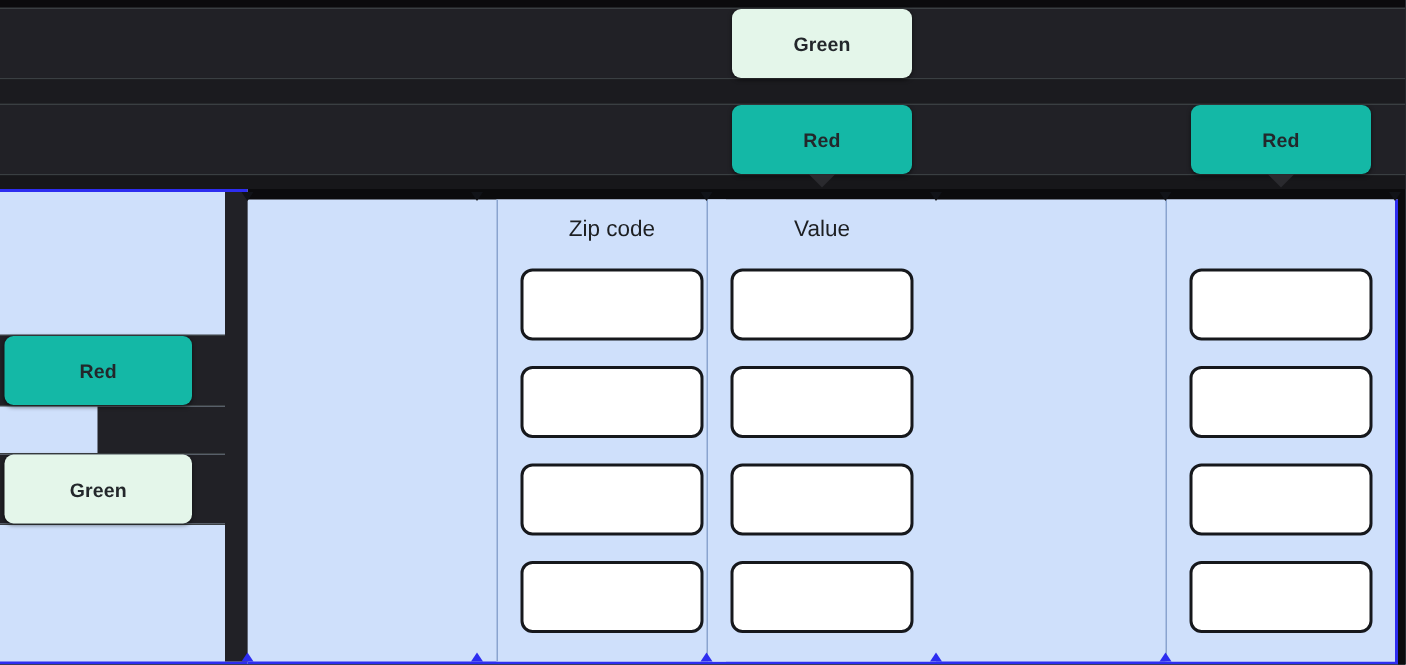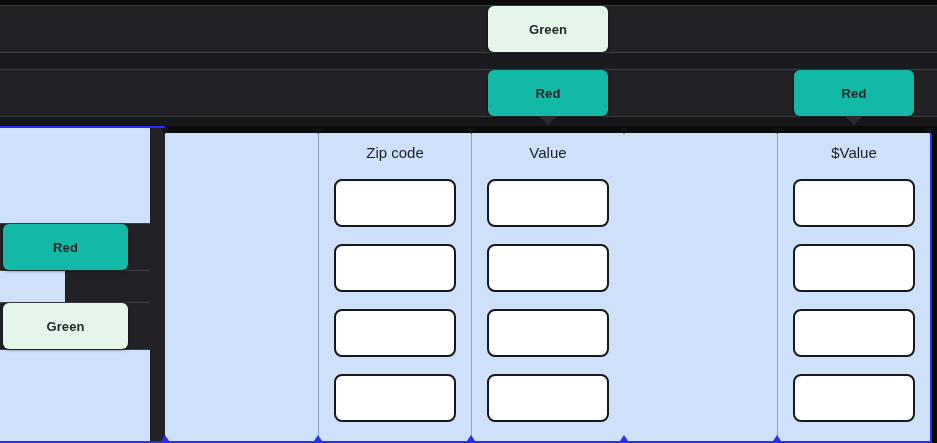--- a/index.html
+++ b/index.html
@@ -206,39 +206,38 @@
     <span>Red</span>
   </div>
 
   <div class="tooltip green" style="left:3px;top:303px;width:125px;height:46px;">
     <span>Green</span>
   </div>
 
   <div class="panel table-panel" style="left:165px;top:133px;width:767px;height:310px;">
 
 
-    <div class="col" style="left:153px;width:153px;">
+    <div class="col" style="left:166px;width:153px;">
       <div class="col-header">Zip code</div>
       <div class="cell" style="top:46px;"></div>
       <div class="cell" style="top:111px;"></div>
       <div class="cell" style="top:176px;"></div>
       <div class="cell" style="top:241px;"></div>
     </div>
 
     <div class="col" style="left:306px;width:153px;">
       <div class="col-header">Value</div>
       <div class="cell" style="top:46px;"></div>
       <div class="cell" style="top:111px;"></div>
       <div class="cell" style="top:176px;"></div>
       <div class="cell" style="top:241px;"></div>
     </div>
 
 
     <div class="col" style="left:612px;width:153px;">
-      <div class="col-header">$Value</div>
       <div class="cell" style="top:46px;"></div>
       <div class="cell" style="top:111px;"></div>
       <div class="cell" style="top:176px;"></div>
       <div class="cell" style="top:241px;"></div>
     </div>
   </div>
 
   <div class="tick-down" style="left:161px;top:128px;"></div>
   <div class="tick-down" style="left:314px;top:128px;"></div>
   <div class="tick-down" style="left:467px;top:128px;"></div>

